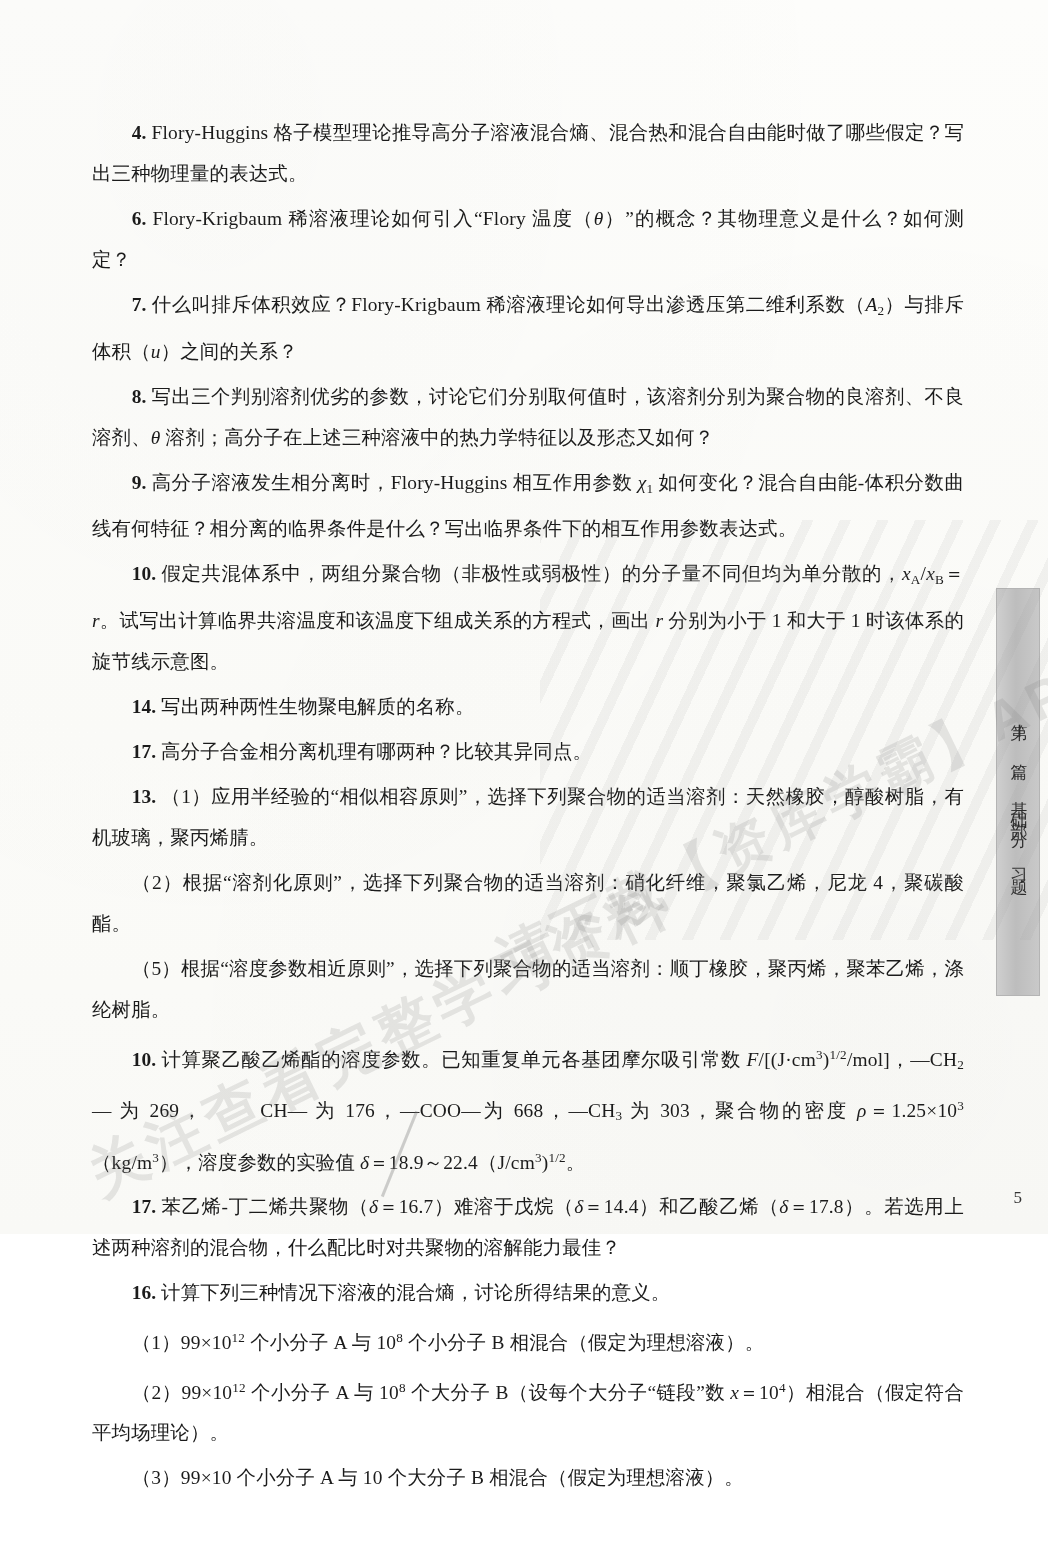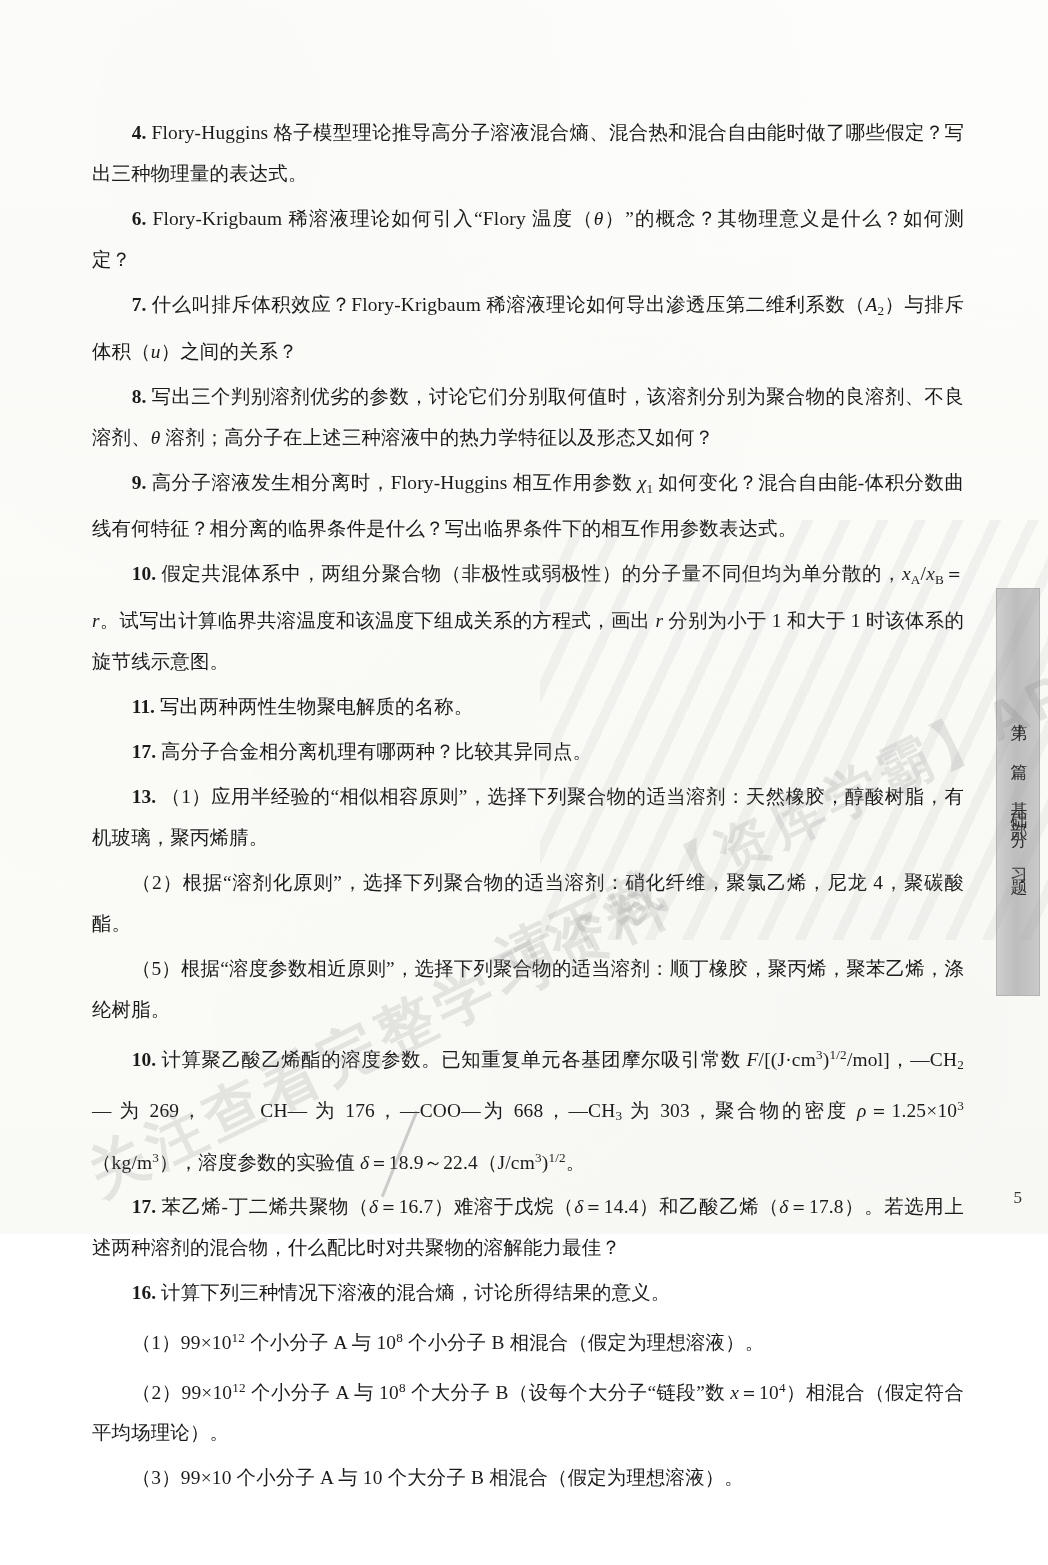--- a/index.html
+++ b/index.html
@@ -169,21 +169,21 @@
 
     <p class="para ind">
       <span class="num">9.</span>&nbsp;高分子溶液发生相分离时，Flory-Huggins 相互作用参数 <i>χ</i><sub>1</sub> 如何变化？混合自由能-体积分数曲线有何特征？相分离的临界条件是什么？写出临界条件下的相互作用参数表达式。
     </p>
 
     <p class="para ind">
       <span class="num">10.</span>&nbsp;假定共混体系中，两组分聚合物（非极性或弱极性）的分子量不同但均为单分散的，<i>x</i><sub>A</sub>/<i>x</i><sub>B</sub>＝<i>r</i>。试写出计算临界共溶温度和该温度下组成关系的方程式，画出 <i>r</i> 分别为小于 1 和大于 1 时该体系的旋节线示意图。
     </p>
 
     <p class="para ind">
-      <span class="num">11.</span>&nbsp;写出两种两性生物聚电解质的名称。
+      <span class="num">14.</span>&nbsp;写出两种两性生物聚电解质的名称。
     </p>
 
     <p class="para ind">
       <span class="num">17.</span>&nbsp;高分子合金相分离机理有哪两种？比较其异同点。
     </p>
 
     <p class="para ind">
       <span class="num">13.</span>&nbsp;（1）应用半经验的“相似相容原则”，选择下列聚合物的适当溶剂：天然橡胶，醇酸树脂，有机玻璃，聚丙烯腈。
     </p>
 

